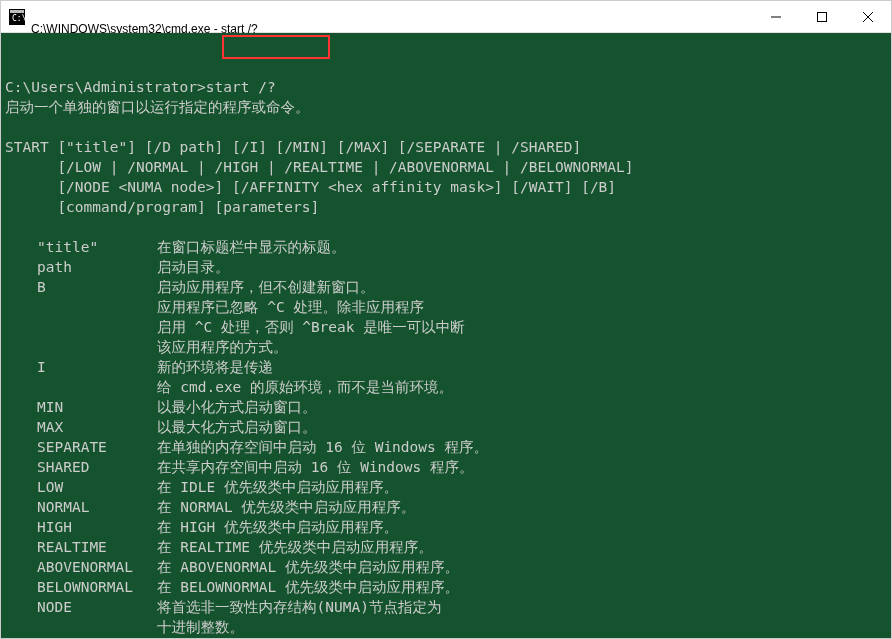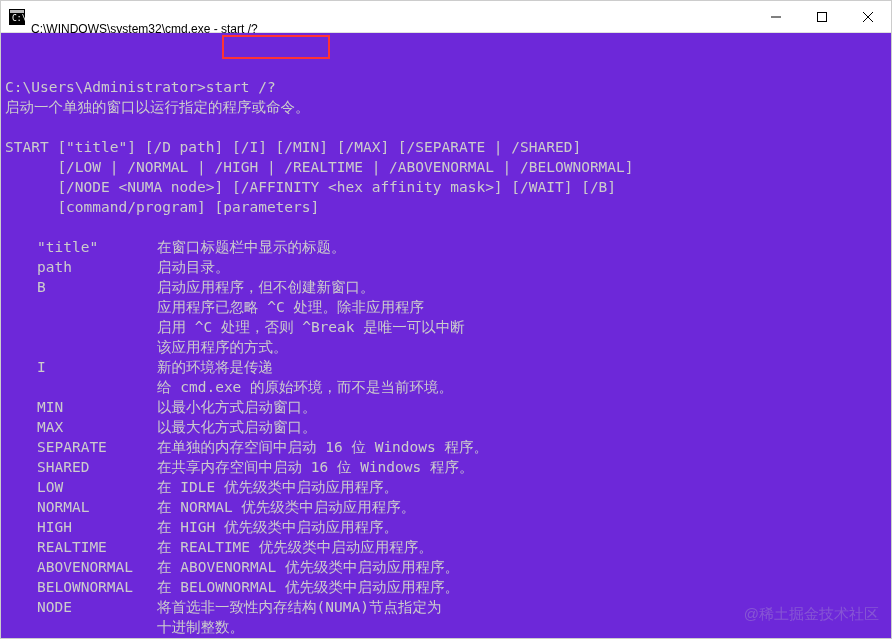--- a/index.html
+++ b/index.html
@@ -44,21 +44,21 @@
       height: 100%;
       display: flex;
       align-items: center;
       justify-content: center;
       font-family: "Segoe UI", sans-serif;
       font-size: 10px;
       color: #000;
     }
     .win-btn svg { width: 10px; height: 10px; }
     .terminal {
-      background: #6d28d9;
+      background: #14532d;
       color: #ccc;
       width: 100%;
       height: calc(100% - 32px);
       padding: 4px 0 4px 4px;
       font-size: 14.5px;
       line-height: 20px;
       white-space: pre;
       font-family: "NSimSun", "SimSun", "Consolas", monospace;
       position: relative;
       overflow: hidden;
@@ -142,14 +142,13 @@
 <span class="indent"><span class="param-name">LOW</span><span>在 IDLE 优先级类中启动应用程序。</span></span>
 <span class="indent"><span class="param-name">NORMAL</span><span>在 NORMAL 优先级类中启动应用程序。</span></span>
 <span class="indent"><span class="param-name">HIGH</span><span>在 HIGH 优先级类中启动应用程序。</span></span>
 <span class="indent"><span class="param-name">REALTIME</span><span>在 REALTIME 优先级类中启动应用程序。</span></span>
 <span class="indent"><span class="param-name">ABOVENORMAL</span><span>在 ABOVENORMAL 优先级类中启动应用程序。</span></span>
 <span class="indent"><span class="param-name">BELOWNORMAL</span><span>在 BELOWNORMAL 优先级类中启动应用程序。</span></span>
 <span class="indent"><span class="param-name">NODE</span><span>将首选非一致性内存结构(NUMA)节点指定为</span></span>
 <span class="indent2">十进制整数。</span>
 
 
-<span class="watermark">@稀土掘金技术社区</span>
 </div>
 
 </body></html>

